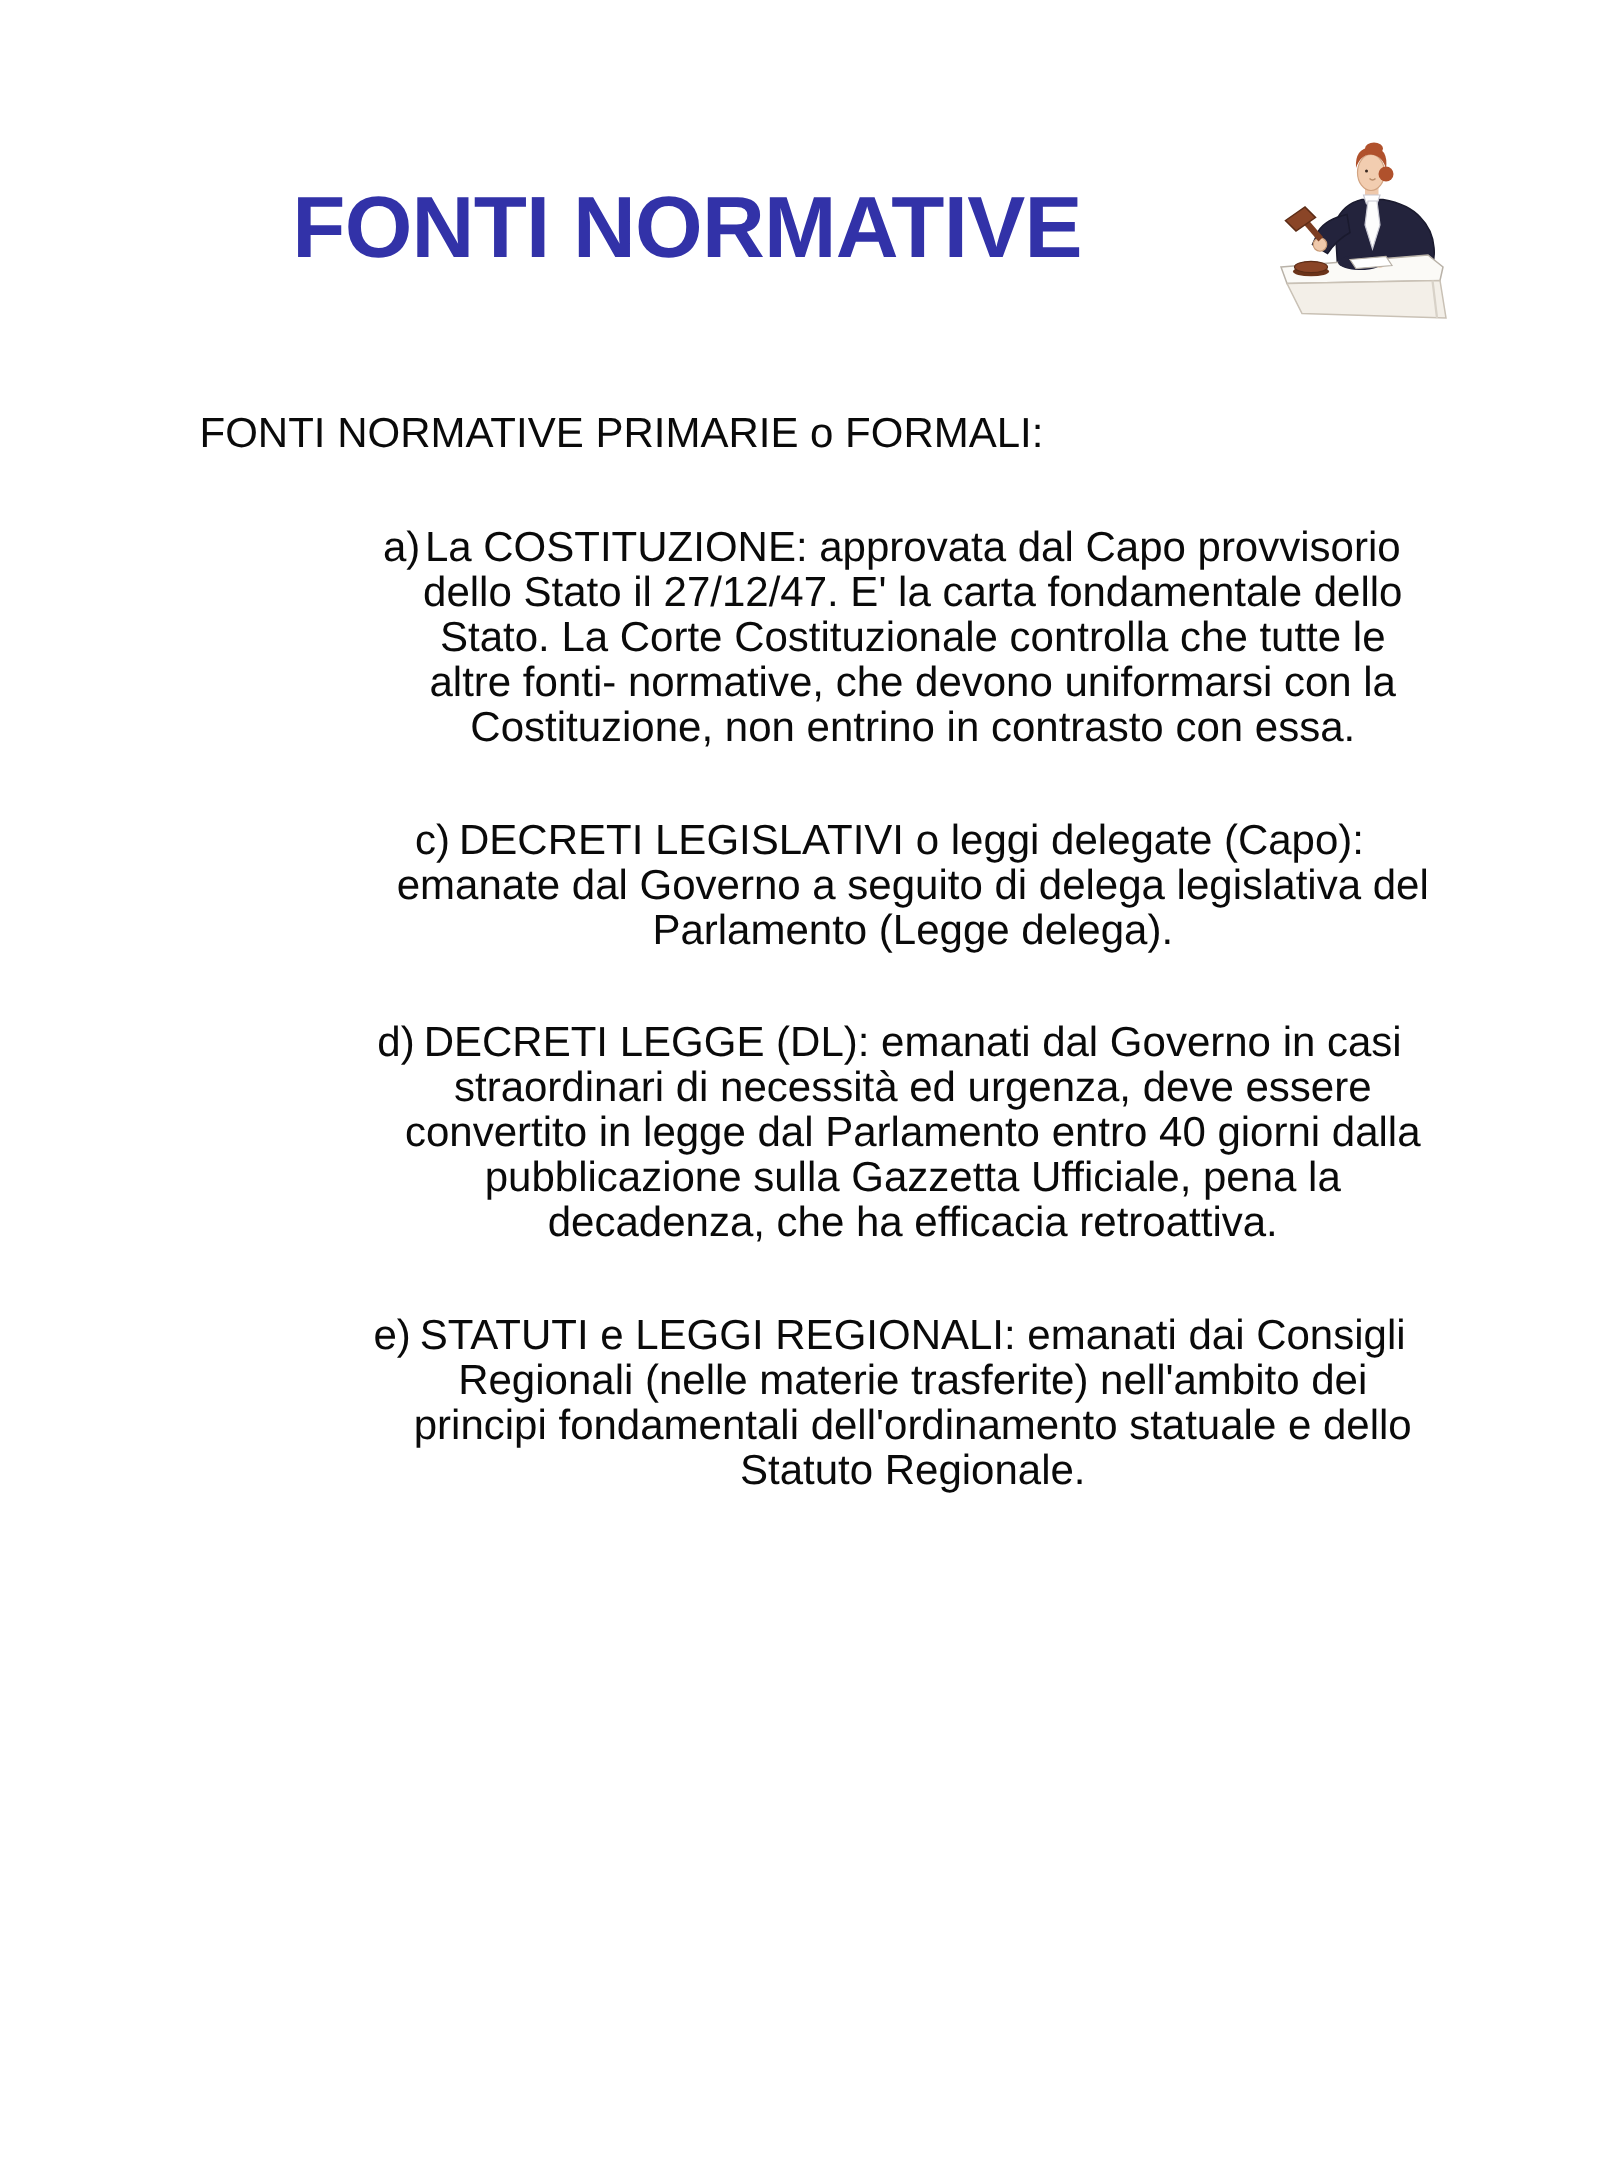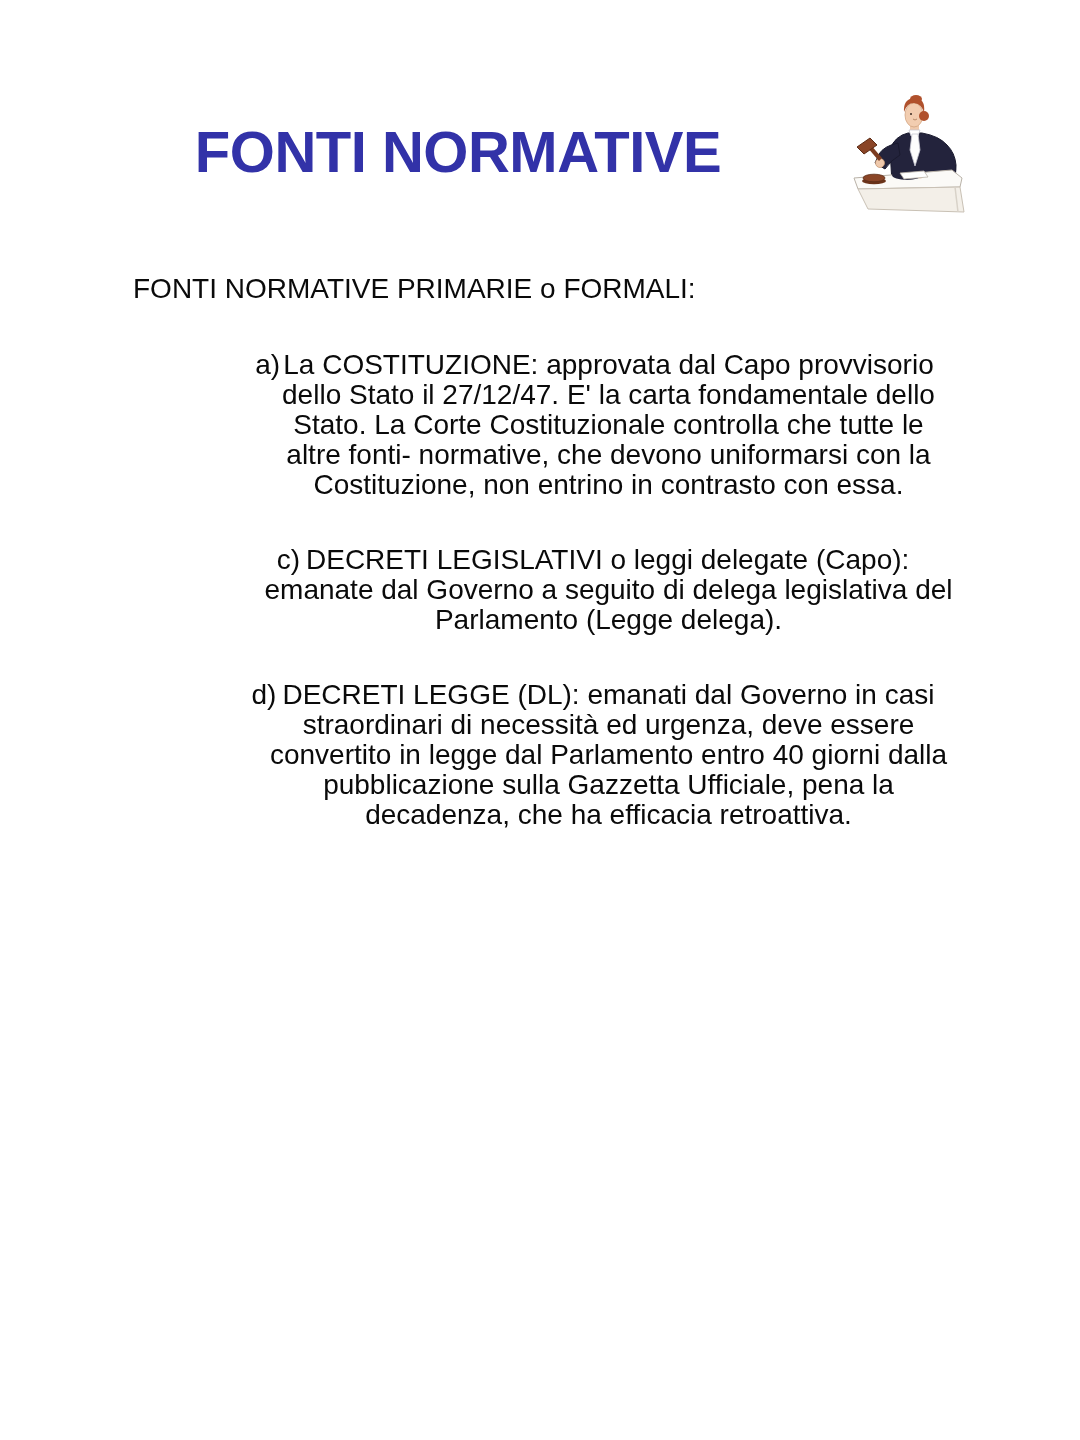--- a/index.html
+++ b/index.html
@@ -117,15 +117,19 @@
     <p class="item"><span class="marker">c)</span><span class="text">DECRETI LEGISLATIVI o leggi delegate (Capo):
 emanate dal Governo a seguito di delega legislativa del
 Parlamento (Legge delega).</span></p>
 
     <p class="item"><span class="marker">d)</span><span class="text">DECRETI LEGGE (DL): emanati dal Governo in casi
 straordinari di necessità ed urgenza, deve essere
 convertito in legge dal Parlamento entro 40 giorni dalla
 pubblicazione sulla Gazzetta Ufficiale, pena la
 decadenza, che ha efficacia retroattiva.</span></p>
 
+    <p class="item"><span class="marker">e)</span><span class="text">STATUTI e LEGGI REGIONALI: emanati dai Consigli
+Regionali (nelle materie trasferite) nell'ambito dei
+principi fondamentali dell'ordinamento statuale e dello
+Statuto Regionale.</span></p>
   </div>
 
 </div>
 
 </body></html>

